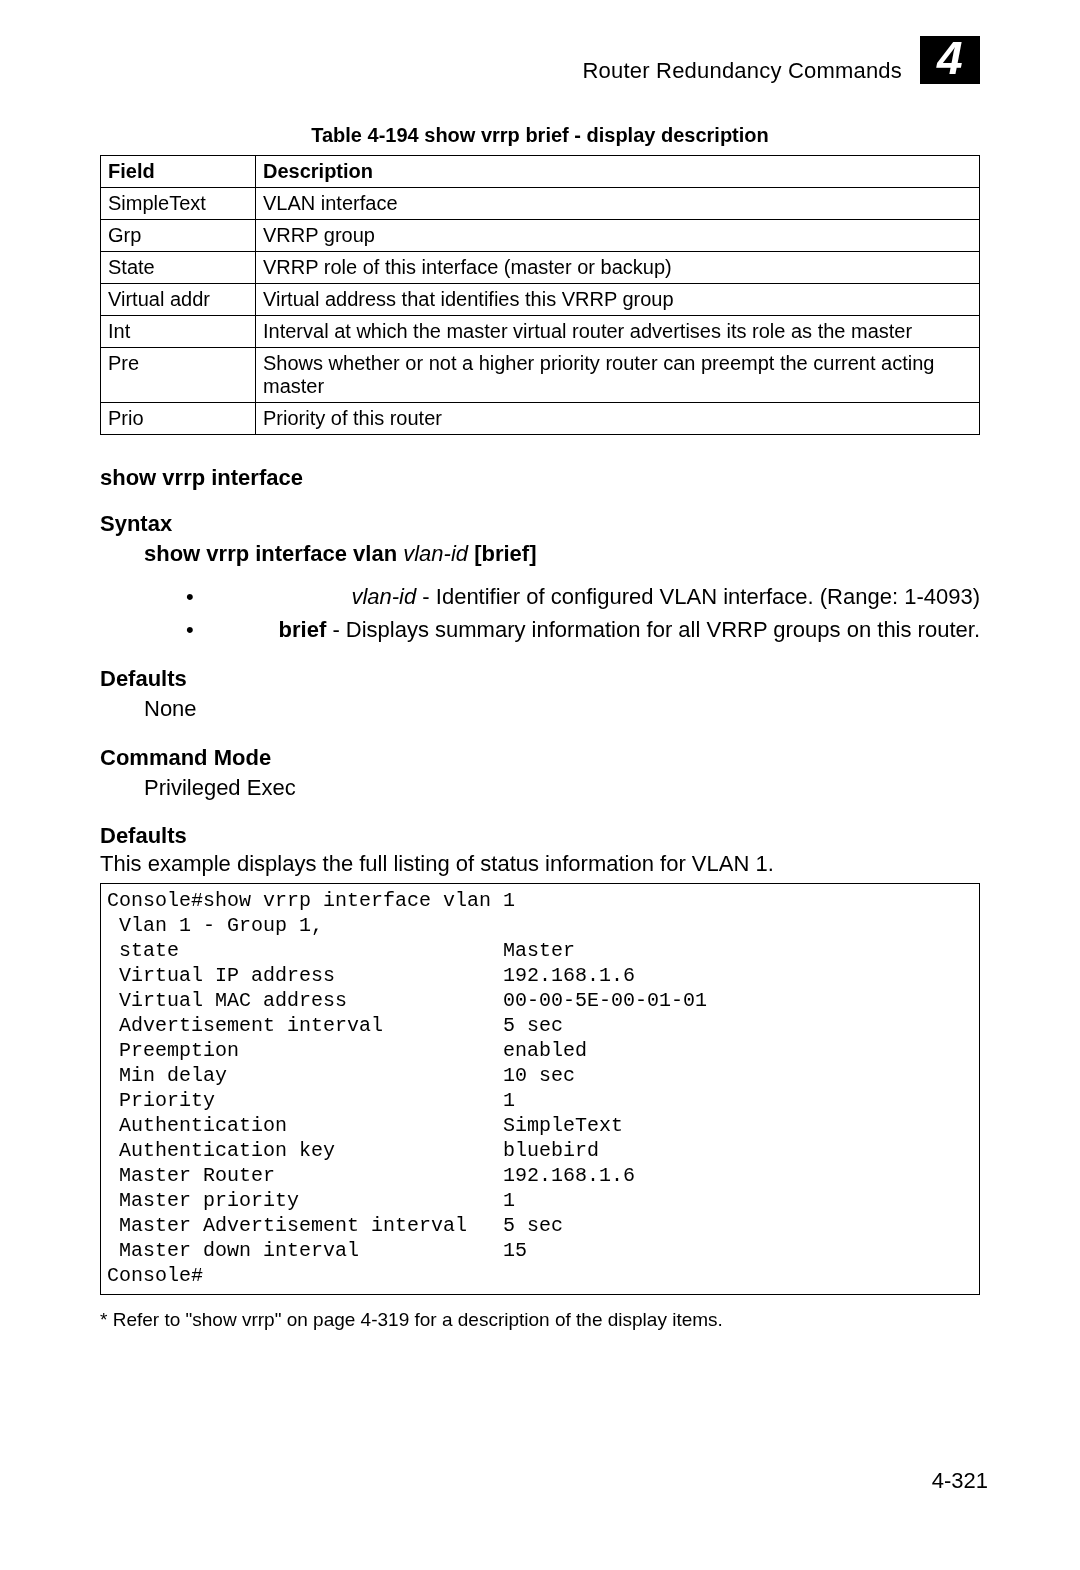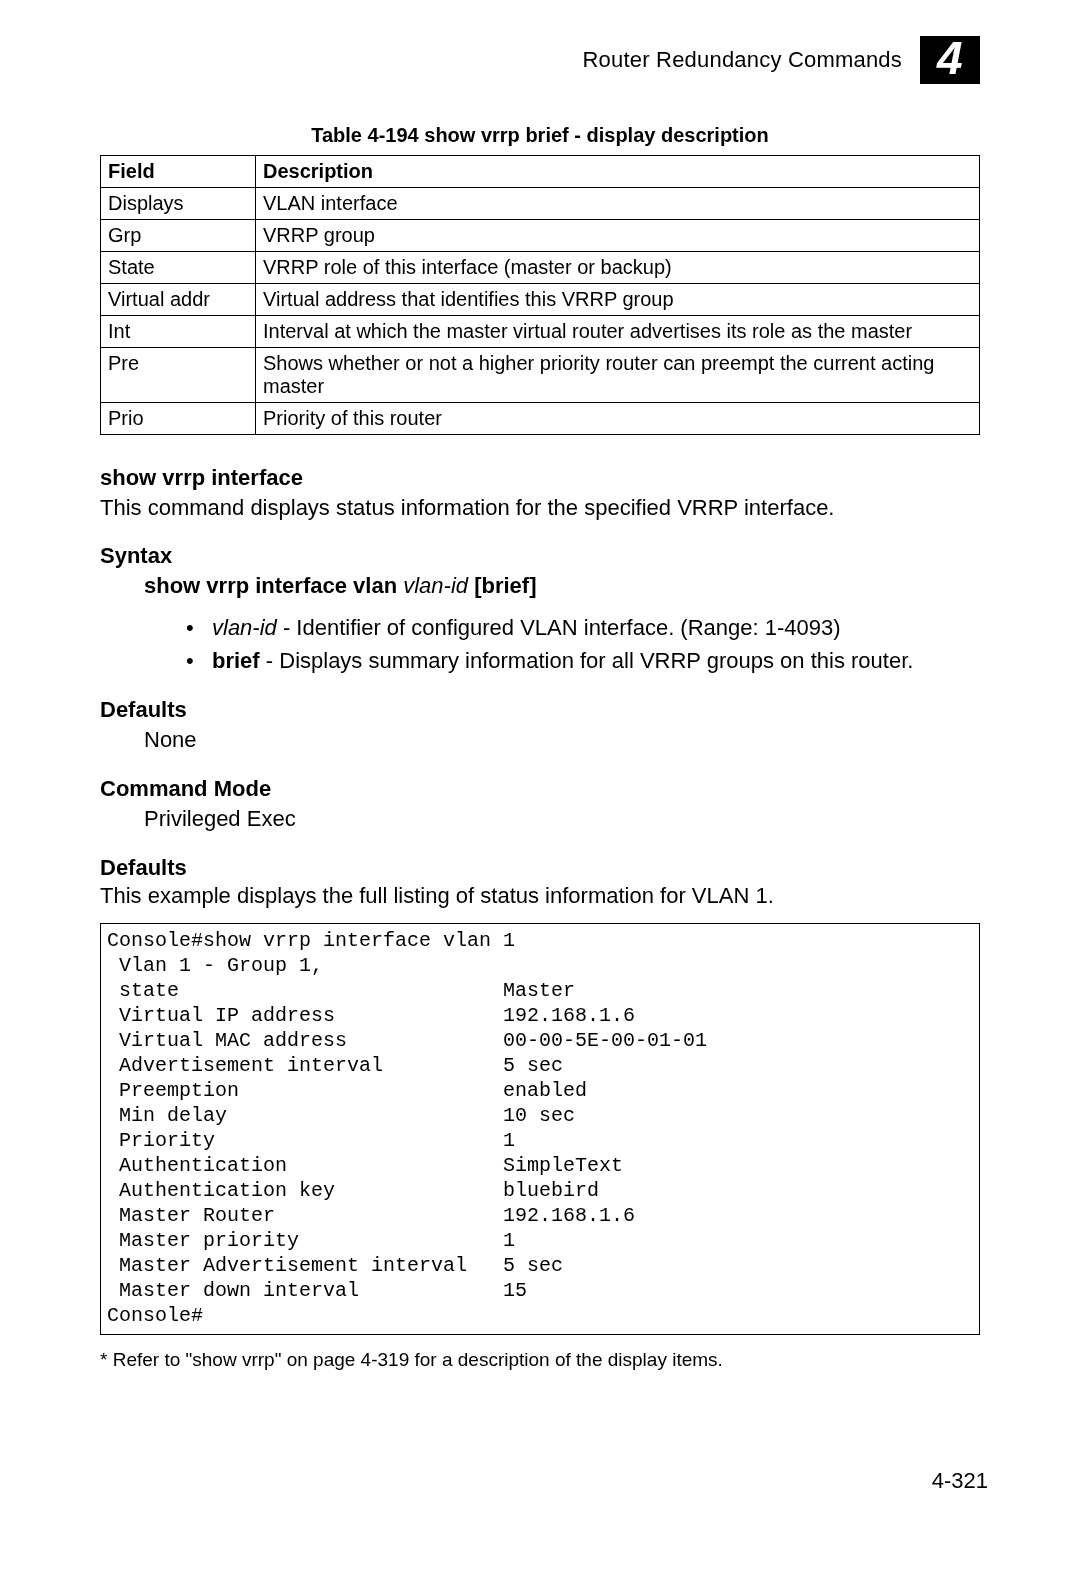--- a/index.html
+++ b/index.html
@@ -13,21 +13,21 @@
   }
   .page {
     padding: 36px 100px 0 100px;
     position: relative;
     height: 1534px;
     box-sizing: border-box;
   }
   .header-line {
     display: flex;
     justify-content: flex-end;
-    align-items: center;
+    align-items: flex-end;
     gap: 18px;
     font-size: 22px;
     letter-spacing: 0.2px;
     margin-bottom: 40px;
   }
   .chapter-badge {
     width: 60px;
     height: 48px;
     background: #000;
     position: relative;
@@ -100,37 +100,38 @@
   ul.bullets {
     margin: 10px 0 0 0;
     padding-left: 0;
     list-style: none;
   }
   ul.bullets li {
     font-size: 22px;
     line-height: 1.5;
     padding-left: 112px;
     position: relative;
+    text-align: right;
   }
   ul.bullets li::before {
     content: "•";
     position: absolute;
     left: 86px;
     top: 0;
     font-size: 22px;
   }
   .bullets .bi { font-style: italic; }
   .bullets .bb { font-weight: bold; }
   .example-intro {
     font-size: 22px;
     margin-top: 2px;
   }
   .code-box {
     border: 1px solid #000;
-    margin-top: 14px;
+    margin-top: 6px;
     padding: 4px 6px 6px 6px;
   }
   pre.code {
     margin: 0;
     font-family: "Courier New", Courier, monospace;
     font-size: 20px;
     line-height: 1.25;
     white-space: pre;
   }
   .footnote {
@@ -160,21 +161,21 @@
 
   <table class="desc">
     <thead>
       <tr>
         <th class="col-field">Field</th>
         <th>Description</th>
       </tr>
     </thead>
     <tbody>
       <tr>
-        <td>Displays</td>
+        <td>SimpleText</td>
         <td>VLAN interface</td>
       </tr>
       <tr>
         <td>Grp</td>
         <td>VRRP group</td>
       </tr>
       <tr>
         <td>State</td>
         <td>VRRP role of this interface (master or backup)</td>
       </tr>
@@ -192,21 +193,20 @@
       </tr>
       <tr>
         <td>Prio</td>
         <td>Priority of this router</td>
       </tr>
     </tbody>
   </table>
 
   <div class="section">
     <div class="cmd-name">show vrrp interface</div>
-    <div class="cmd-desc">This command displays status information for the specified VRRP interface.</div>
   </div>
 
   <div class="label">Syntax</div>
   <div class="indent1">
     <span class="syntax-line">
       <span>show vrrp interface vlan </span><span class="italic">vlan-id</span><span> [</span><span>brief</span><span>]</span>
     </span>
   </div>
   <ul class="bullets">
     <li>

